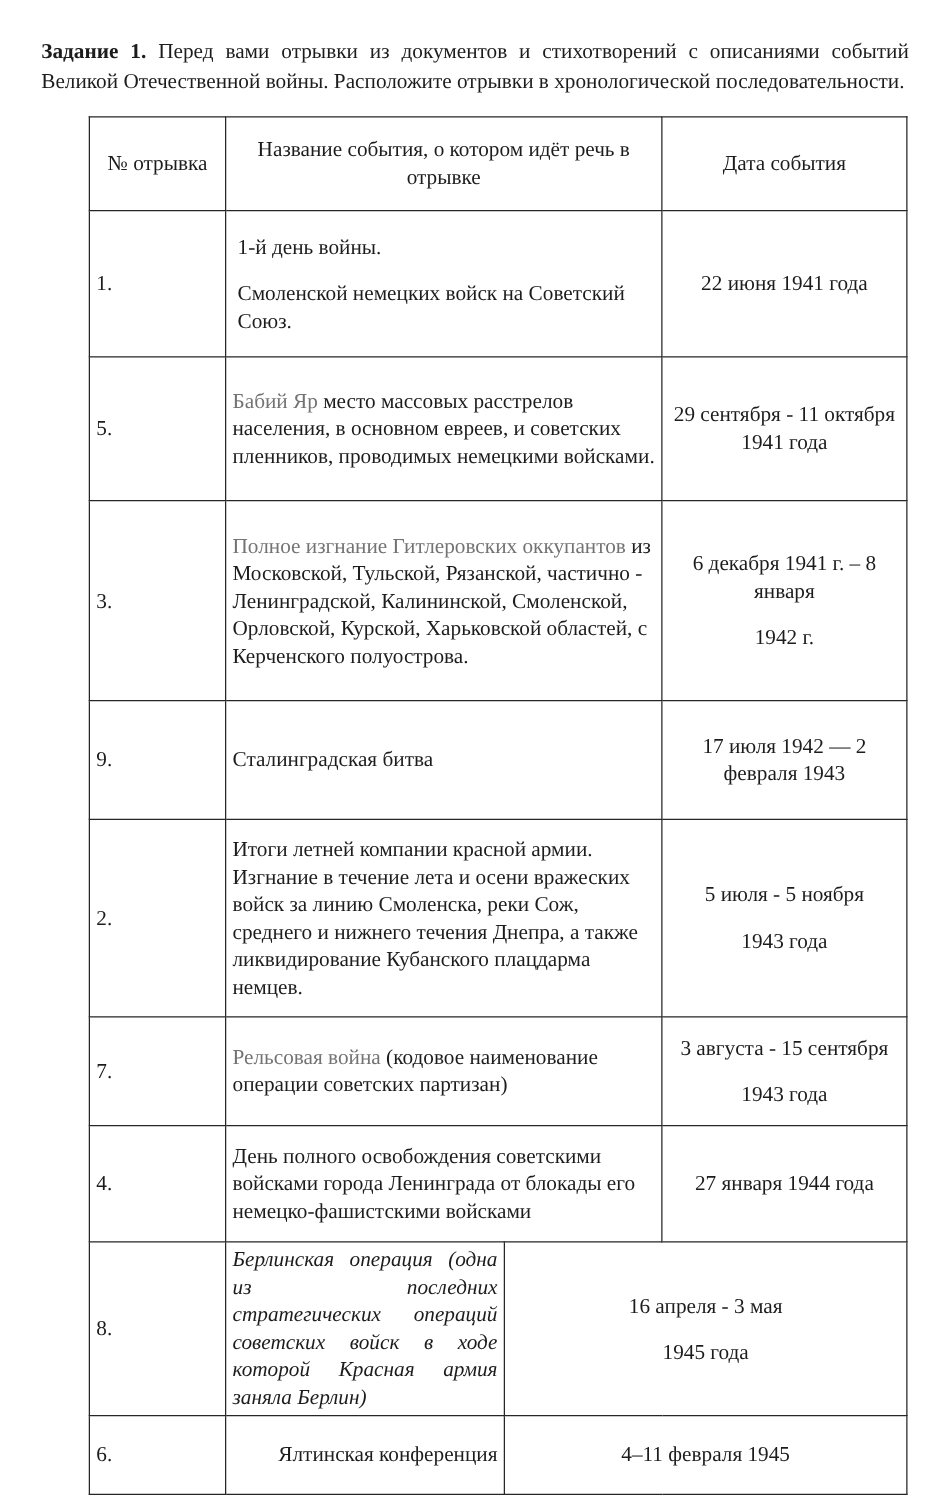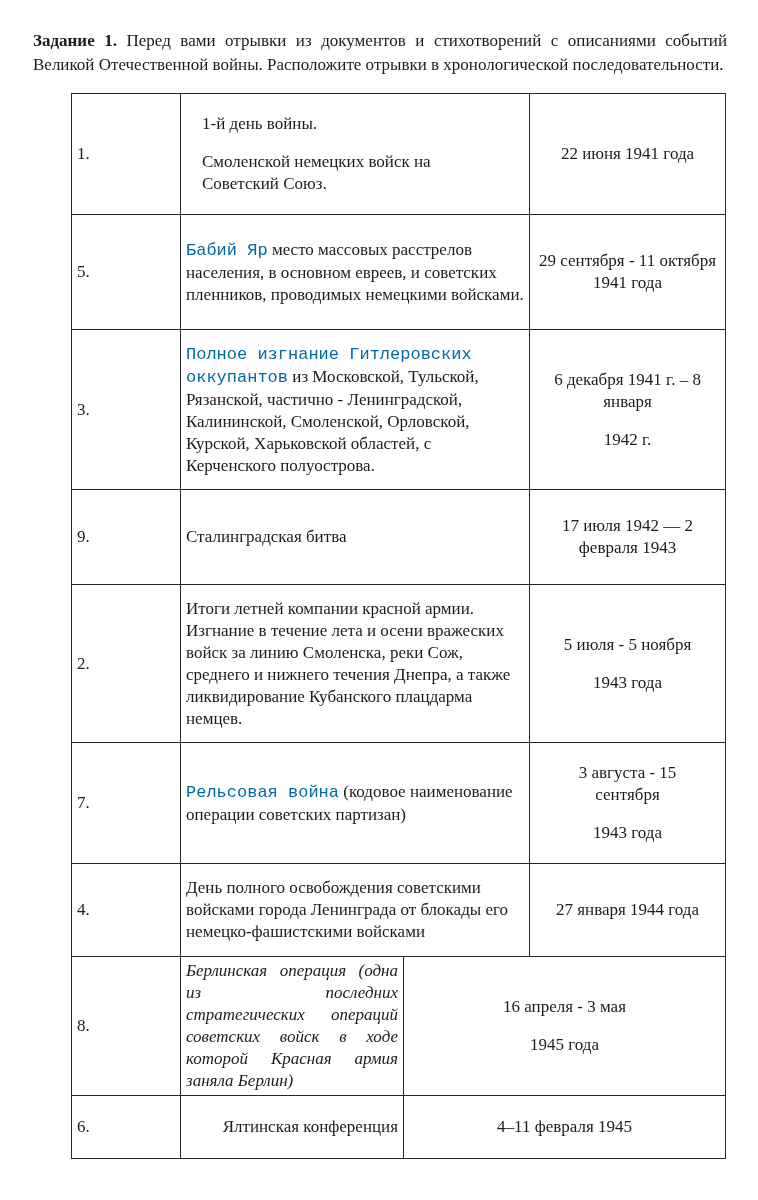--- a/index.html
+++ b/index.html
@@ -59,40 +59,45 @@
   }
   td.event { text-align: left; }
   td.event.just { text-align: justify; font-style: italic; }
   td.event.center { text-align: right; }
   td.date {
     font-size: 14.5px;
     line-height: 19px;
   }
   td.date.center { text-align: center; }
   td.date.left { text-align: center; }
-  td p { margin: 16px; }
+  td p { margin: 4px; }
   td p.gap { margin-bottom: 15px; }
-  .red { color: #0369a1; font-family: Liberation Mono, monospace; }
+  .red { color: #737373; }
 </style>
 </head>
 <body>
 
 <div class="page">
 
   <p class="intro"><b>Задание 1.</b><span> Перед вами отрывки из документов и стихотворений с описаниями событий Великой Отечественной войны. Расположите отрывки в хронологической последовательности.</span></p>
 
   <table class="doc">
     <colgroup>
       <col style="width:109px">
       <col style="width:223px">
       <col style="width:126px">
       <col style="width:196px">
     </colgroup>
 
     <tbody>
+        <tr style="height:75px">
+      <td class="head">№ отрывка</td>
+      <td class="head" colspan="2">Название события, о котором идёт речь в отрывке</td>
+      <td class="head">Дата события</td>
+    </tr>
 
     <tr style="height:117px">
       <td class="num">1.</td>
       <td class="event" colspan="2">
         <p class="gap">1-й день войны.</p>
         <p>Смоленской немецких войск на Советский Союз.</p>
       </td>
       <td class="date left">22 июня 1941 года</td>
     </tr>
 

